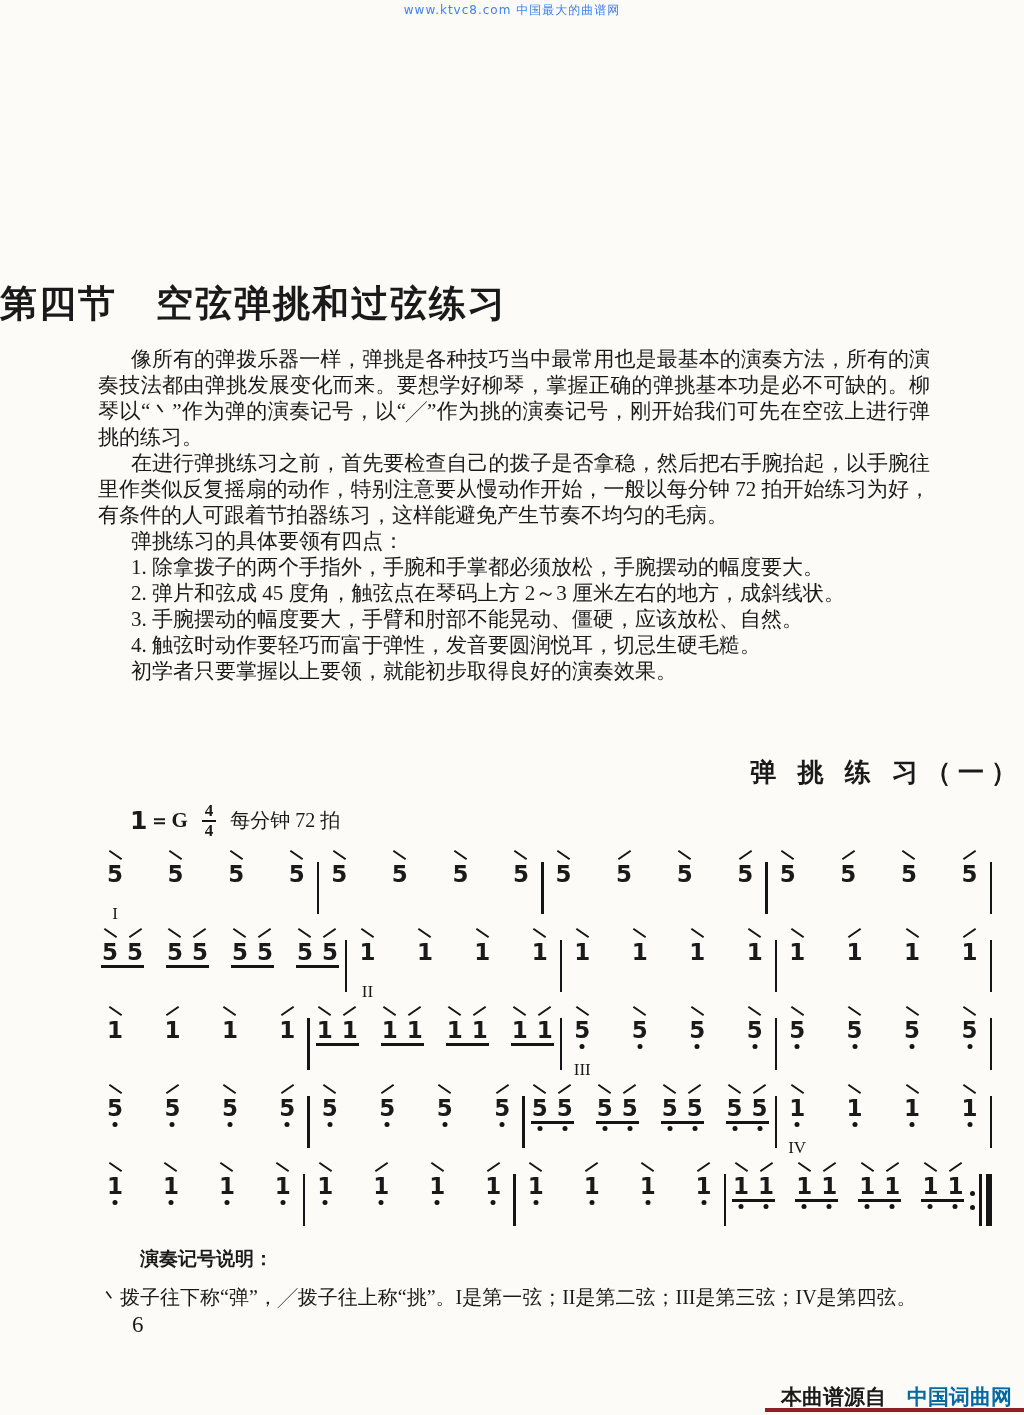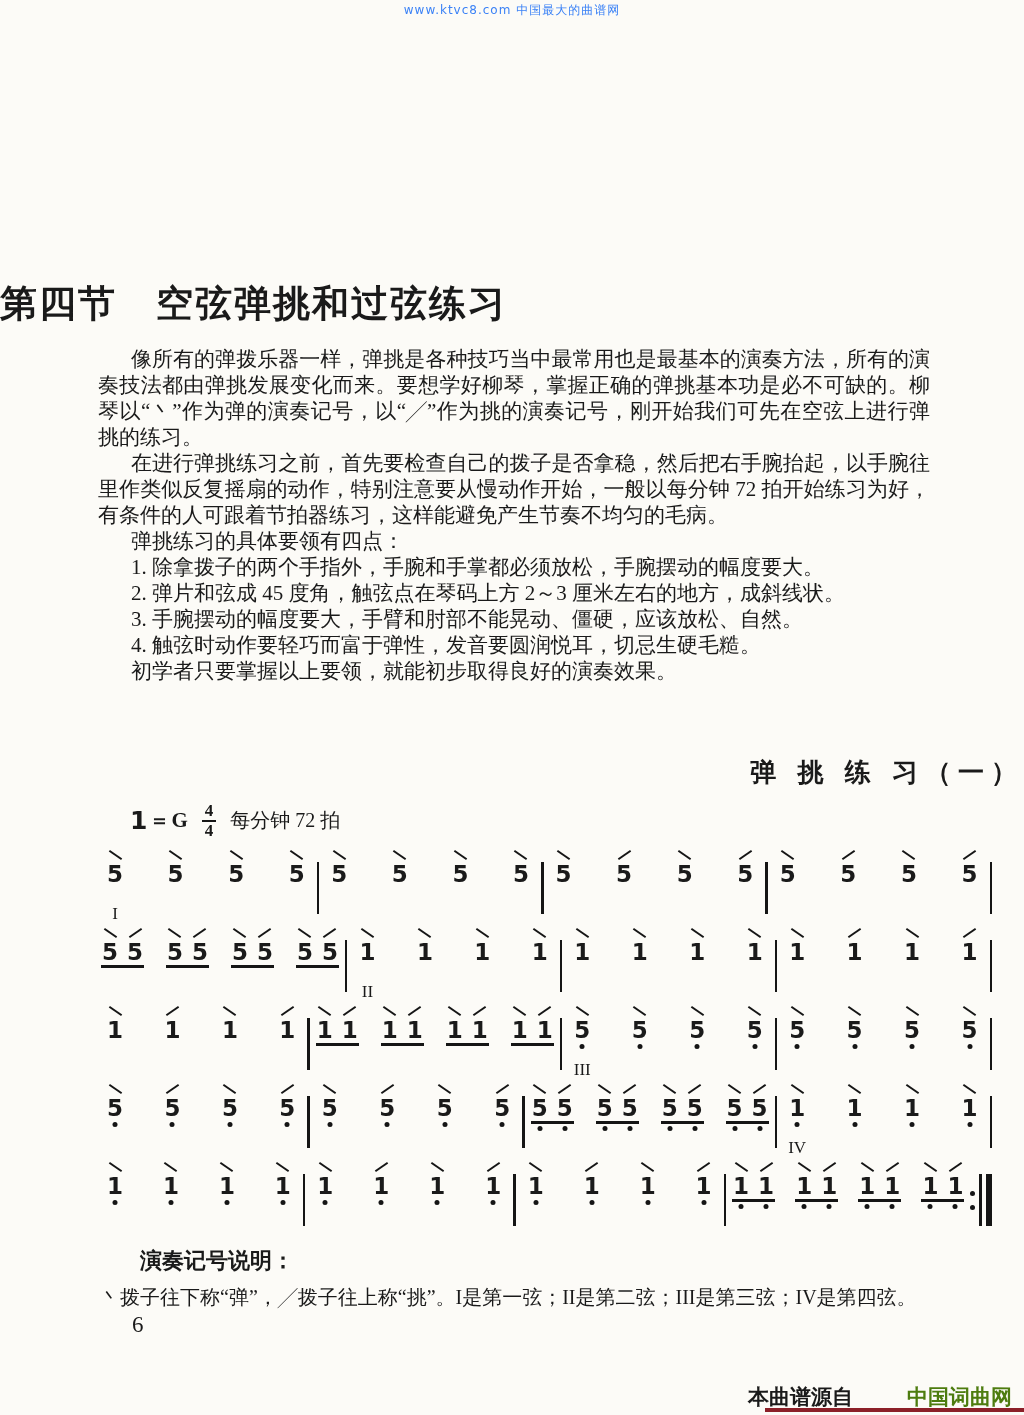--- a/index.html
+++ b/index.html
@@ -43,25 +43,25 @@
   .slabel{position:absolute;top:57px;left:0;width:100%;text-align:center;
     font-family:"Liberation Serif",serif;font-size:17px;line-height:18px;}
   .barline{width:2.5px;height:52px;background:#151515;margin-top:14px;flex:0 0 auto;}
   .repeat{display:flex;align-items:center;gap:4px;height:52px;margin-top:14px;flex:0 0 auto;}
   .rdots{display:flex;flex-direction:column;gap:9px;}
   .rdot{width:5px;height:5px;border-radius:50%;background:#151515;}
   .rthin{width:2.5px;height:52px;background:#151515;}
   .rthick{width:6px;height:52px;background:#151515;}
   
   .legend-heading{position:absolute;top:1246px;left:140px;
-    font-family:"Liberation Sans",sans-serif;font-weight:bold;font-size:22px;}
+    font-family:"Liberation Sans",sans-serif;font-weight:bold;font-size:19px;}
   .legend-text{position:absolute;top:1284px;left:100px;width:910px;white-space:nowrap;
     font-family:"Liberation Serif",serif;font-size:20px;}
   .pageno{position:absolute;top:1312px;left:132px;font-family:"Liberation Serif",serif;font-size:23px;}
-  .footer{position:absolute;top:1383px;right:12px;display:flex;gap:54px;
+  .footer{position:absolute;top:1383px;right:12px;display:flex;gap:21px;
     font-family:"Liberation Sans",sans-serif;font-weight:bold;font-size:21px;justify-content:flex-end;}
   .site{color:#e8307e;}
   .footer-rule{position:absolute;top:1408px;left:765px;right:0;height:4px;background:#8c1f28;}
 </style>
 </head>
 <body>
 
 <div class="page">
   <div class="watermark">www.ktvc8.com 中国最大的曲谱网</div>
 
@@ -1151,16 +1151,16 @@
       </div>
     </div>
 
   <div class="legend-heading">演奏记号说明：</div>
   <div class="legend-text">丶拨子往下称“弹”，╱拨子往上称“挑”。I是第一弦；II是第二弦；III是第三弦；IV是第四弦。</div>
 
   <div class="pageno">6</div>
 
   <div class="footer">
     <span>本曲谱源自</span>
-    <span class="site" style="color: #4d7c0f;">中国词曲网</span>
+    <span class="site" style="color: #0369a1;">中国词曲网</span>
   </div>
   <div class="footer-rule" style="background: rgb(140, 31, 40);"></div>
 </div>
 
 </body></html>

